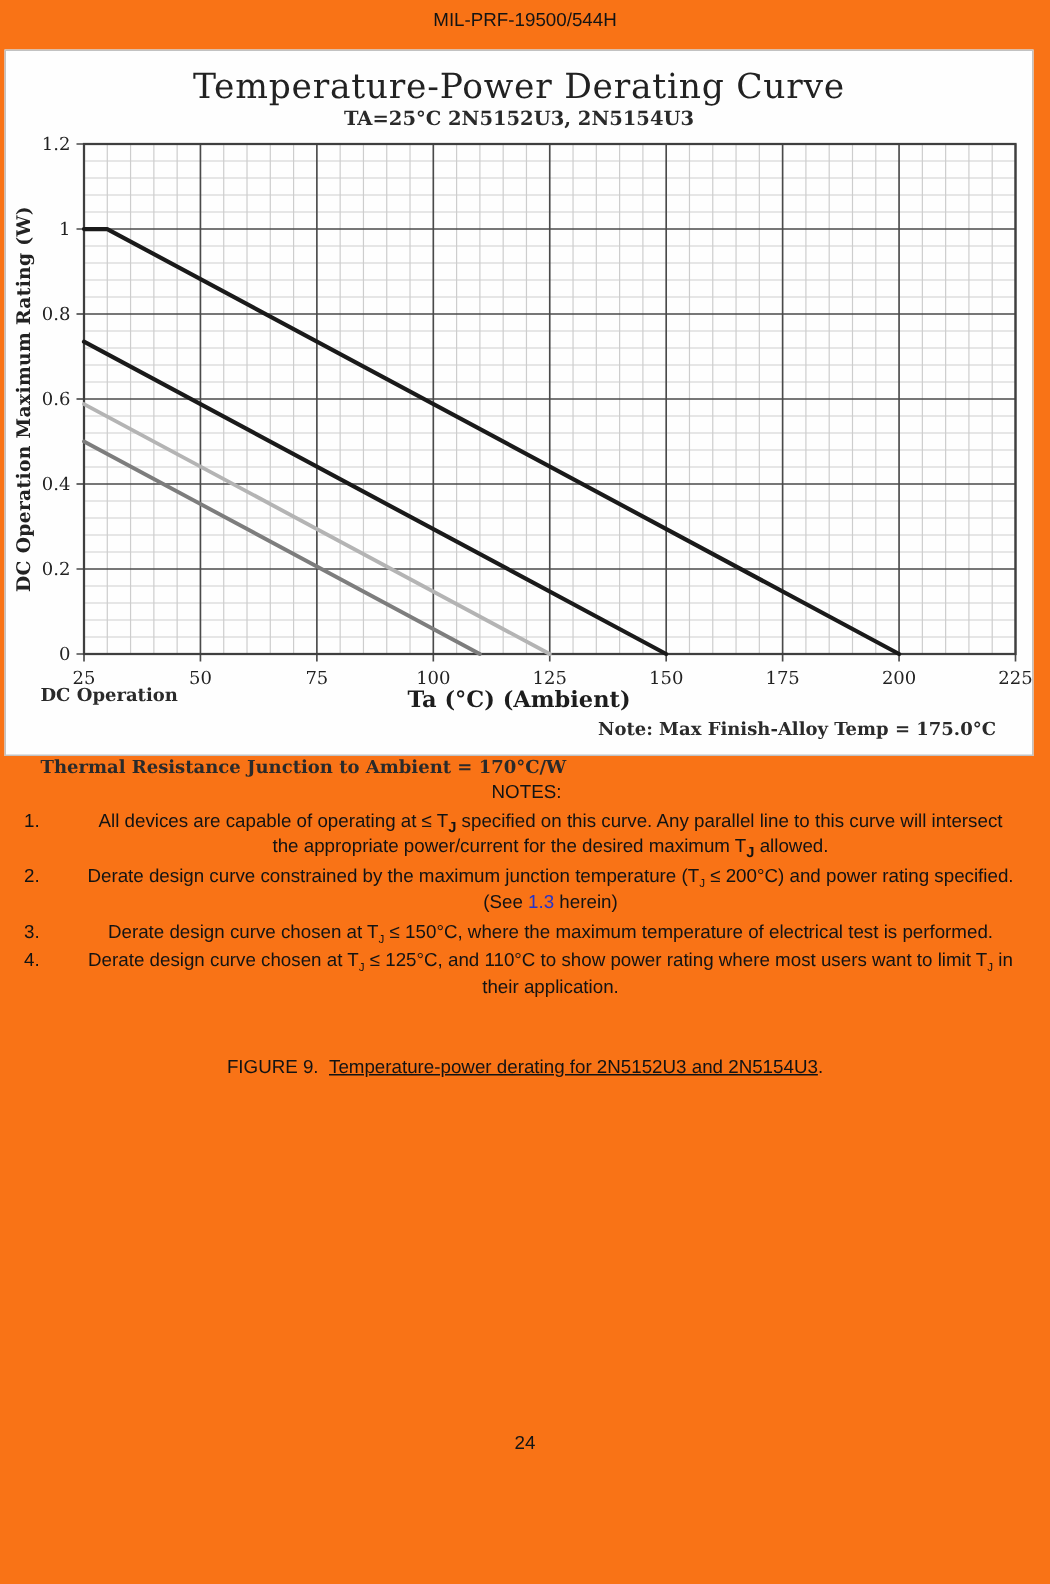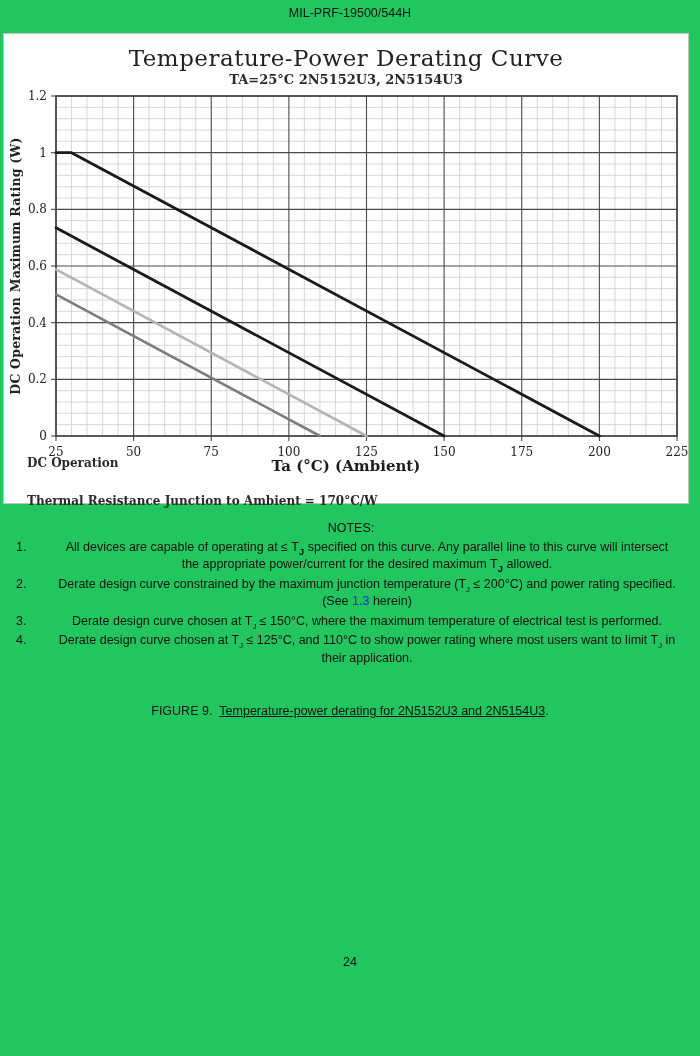--- a/index.html
+++ b/index.html
@@ -1,19 +1,19 @@
 <!DOCTYPE html>
 <html><head>
 <meta charset="utf-8">
 <style>
   html,body{margin:0;padding:0;background:#888;}
   .page{
     position:relative;
     width:700px;height:1056px;
-    background:#22c55e;
+    background:#f97316;
     margin:0 auto;
     font-family:"Liberation Sans",sans-serif;
     color:#111;
     overflow:hidden;
   }
   .doc-header{
     position:absolute;top:6px;left:0;width:100%;
     text-align:center;font-size:12.5px;color:#141414;
   }
   
@@ -38,21 +38,21 @@
   }
   .y-axis-title{
     position:absolute;left:-148px;top:224px;width:320px;height:16px;
     text-align:center;font-size:12.5px;font-weight:bold;color:#222;
     transform:rotate(-90deg);transform-origin:center;
     letter-spacing:0.2px;white-space:nowrap;
   }
   .anno{position:absolute;font-size:12px;font-weight:bold;color:#2a2a2a;white-space:nowrap;}
   .anno-dc{left:23px;top:422px;}
   .anno-xlabel{left:0;width:100%;text-align:center;top:423px;font-size:15px;color:#1d1d1d;}
-  .anno-thermal{left:23px;top:460px;}
+  .anno-thermal{left:23px;top:470px;}
   .anno-right{right:24px;top:445px;}
   
   .notes{
     position:absolute;left:0;top:520px;width:700px;
     font-size:12.5px;line-height:17.5px;color:#131313;text-align:center;
   }
   .notes-heading{margin:0 0 1px 2px;}
   .note-item{position:relative;padding-left:34px;margin-bottom:2px;}
   .note-num{position:absolute;left:16px;top:0;}
   .note-item sub{font-size:0.62em;line-height:0;}
@@ -192,20 +192,21 @@
         <polyline points="52.0,193.8 440.1,402.0" fill="none" stroke="#1a1a1a" stroke-width="2.8" stroke-linecap="round" stroke-linejoin="round"></polyline>
         <polyline points="52.0,235.4 362.5,402.0" fill="none" stroke="#b4b4b4" stroke-width="2.6" stroke-linecap="round" stroke-linejoin="round"></polyline>
         <polyline points="52.0,260.3 315.9,402.0" fill="none" stroke="#7d7d7d" stroke-width="2.6" stroke-linecap="round" stroke-linejoin="round"></polyline>
       </svg>
     <div class="chart-title">Temperature-Power Derating Curve</div>
     <div class="chart-subtitle">TA=25°C 2N5152U3, 2N5154U3</div>
     <div class="y-axis-title">DC Operation Maximum Rating (W)</div>
     <div class="anno anno-dc">DC Operation</div>
     <div class="anno anno-xlabel">Ta (°C)  (Ambient)</div>
     <div class="anno anno-thermal">Thermal Resistance Junction to Ambient = 170°C/W</div>
+    <div class="anno anno-right">Note: Max Finish-Alloy Temp = 175.0°C</div>
   </div>
 
   <div class="notes">
     <div class="notes-heading">NOTES:</div>
     <div id="notes-list">
         <div class="note-item"><span class="note-num">1.</span><span>All devices are capable of operating at ≤ T</span><sub class="big">J</sub><span> specified on this curve.  Any parallel line to this curve will intersect</span><br><span>the appropriate power/current for the desired maximum T</span><sub class="big">J</sub><span> allowed.</span></div>
         <div class="note-item"><span class="note-num">2.</span><span>Derate design curve constrained by the maximum junction temperature (T</span><sub>J</sub><span> ≤ 200°C) and power rating specified.</span><br><span>(See </span><span class="doc-link">1.3</span><span> herein)</span></div>
         <div class="note-item"><span class="note-num">3.</span><span>Derate design curve chosen at T</span><sub>J</sub><span> ≤ 150°C, where the maximum temperature of electrical test is performed.</span></div>
         <div class="note-item"><span class="note-num">4.</span><span>Derate design curve chosen at T</span><sub>J</sub><span> ≤ 125°C, and 110°C to show power rating where most users want to limit T</span><sub>J</sub><span> in</span><br><span>their application.</span></div>
       </div>

